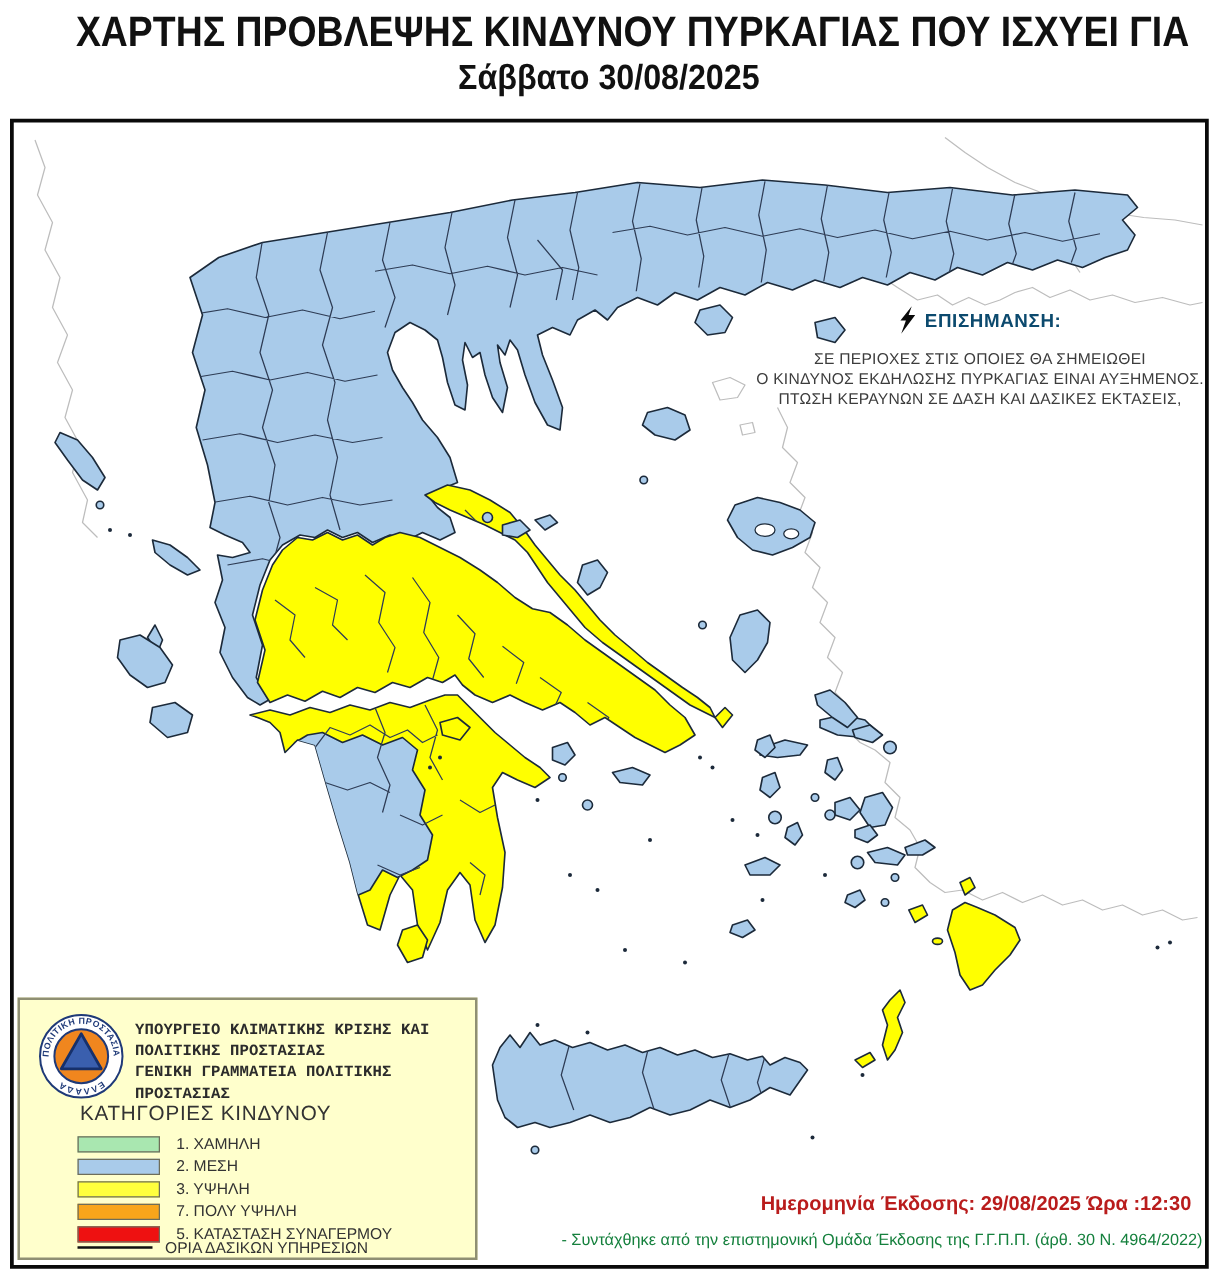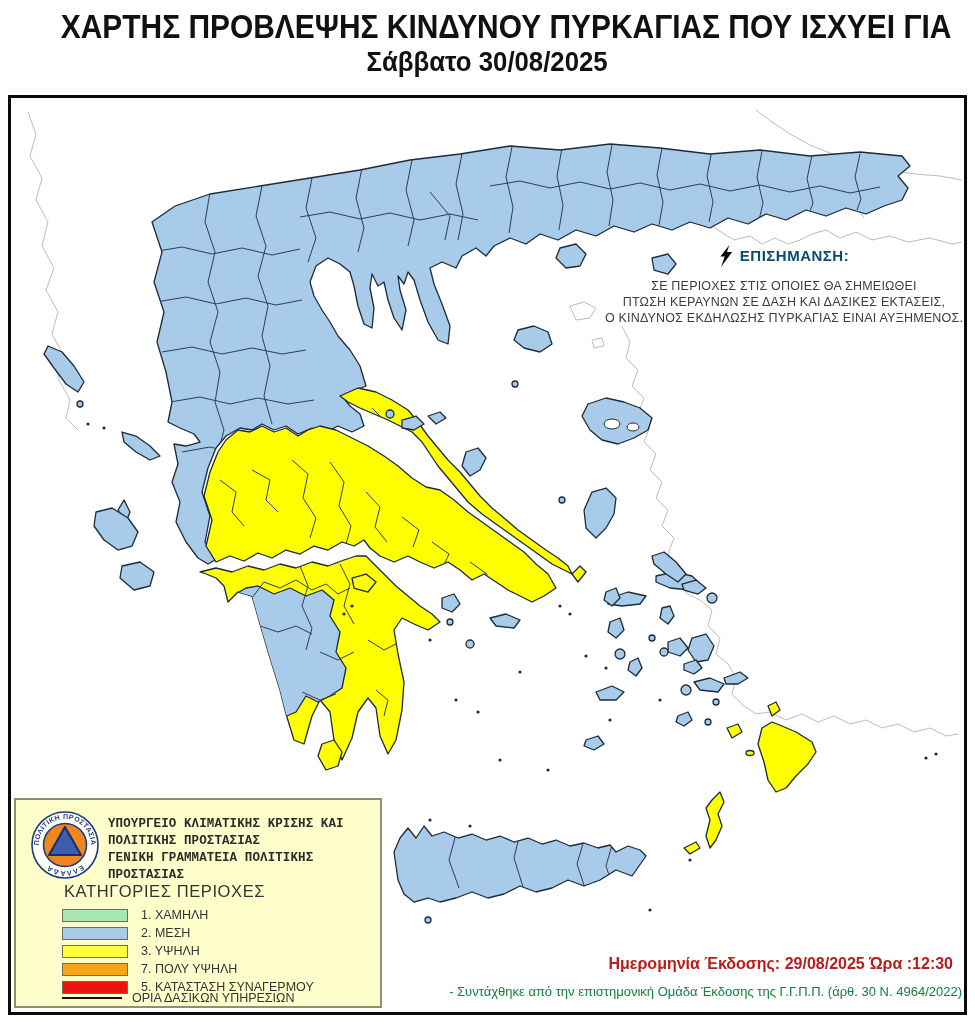--- a/index.html
+++ b/index.html
@@ -212,22 +212,22 @@
 
 <div class="warning">
   <div class="warning-head">
     <span class="bolt">
       <svg width="14" height="24" viewBox="0 0 16 27">
         <path d="M12,1 L3,14 L8,14 L5,26 L16,9 L10,9 Z" fill="#0a0a0a" transform="skewX(-6)"></path>
       </svg>
     </span><span>ΕΠΙΣΗΜΑΝΣΗ:</span>
   </div>
   <div class="warning-line">ΣΕ ΠΕΡΙΟΧΕΣ ΣΤΙΣ ΟΠΟΙΕΣ ΘΑ ΣΗΜΕΙΩΘΕΙ</div>
+  <div class="warning-line">Ο ΚΙΝΔΥΝΟΣ ΕΚΔΗΛΩΣΗΣ ΠΥΡΚΑΓΙΑΣ ΕΙΝΑΙ ΑΥΞΗΜΕΝΟΣ.</div>
   <div class="warning-line">ΠΤΩΣΗ ΚΕΡΑΥΝΩΝ ΣΕ ΔΑΣΗ ΚΑΙ ΔΑΣΙΚΕΣ ΕΚΤΑΣΕΙΣ,</div>
-  <div class="warning-line">Ο ΚΙΝΔΥΝΟΣ ΕΚΔΗΛΩΣΗΣ ΠΥΡΚΑΓΙΑΣ ΕΙΝΑΙ ΑΥΞΗΜΕΝΟΣ.</div>
 </div>
 
 <div class="legend">
   <div class="logo">
     <svg width="70" height="70" viewBox="0 0 70 70">
       <circle cx="35" cy="35" r="33" fill="#ffffff" stroke="#1f3a78" stroke-width="1.6"></circle>
       <defs>
         <path id="arc-top" d="M 9,35 A 26,26 0 0 1 61,35"></path>
         <path id="arc-bottom" d="M 61,35 A 26,26 0 0 1 9,35"></path>
       </defs>
@@ -239,21 +239,21 @@
       </text>
       <circle cx="35" cy="35" r="21.5" fill="#f0861e" stroke="#1f3a78" stroke-width="1.6"></circle>
       <polygon points="35,17 51,45 19,45" fill="#3a5fae" stroke="#16306b" stroke-width="2.2" stroke-linejoin="round"></polygon>
     </svg>
   </div>
   <div class="org-lines">
     <div class="org-line">ΥΠΟΥΡΓΕΙΟ  ΚΛΙΜΑΤΙΚΗΣ ΚΡΙΣΗΣ ΚΑΙ</div>
     <div class="org-line">ΠΟΛΙΤΙΚΗΣ ΠΡΟΣΤΑΣΙΑΣ</div>
     <div class="org-line">ΓΕΝΙΚΗ ΓΡΑΜΜΑΤΕΙΑ ΠΟΛΙΤΙΚΗΣ ΠΡΟΣΤΑΣΙΑΣ</div>
   </div>
-  <div class="legend-heading">ΚΑΤΗΓΟΡΙΕΣ ΠΕΡΙΟΧΕΣ</div>
+  <div class="legend-heading">ΚΑΤΗΓΟΡΙΕΣ ΚΙΝΔΥΝΟΥ</div>
   <div class="cat-rows">
     <div class="cat-row">
       <span class="swatch" style="background-color: rgb(169, 231, 176);"></span>
       <span class="cat-label">1. ΧΑΜΗΛΗ</span>
     </div>
     <div class="cat-row">
       <span class="swatch" style="background-color: rgb(169, 203, 234);"></span>
       <span class="cat-label">2. ΜΕΣΗ</span>
     </div>
     <div class="cat-row">

